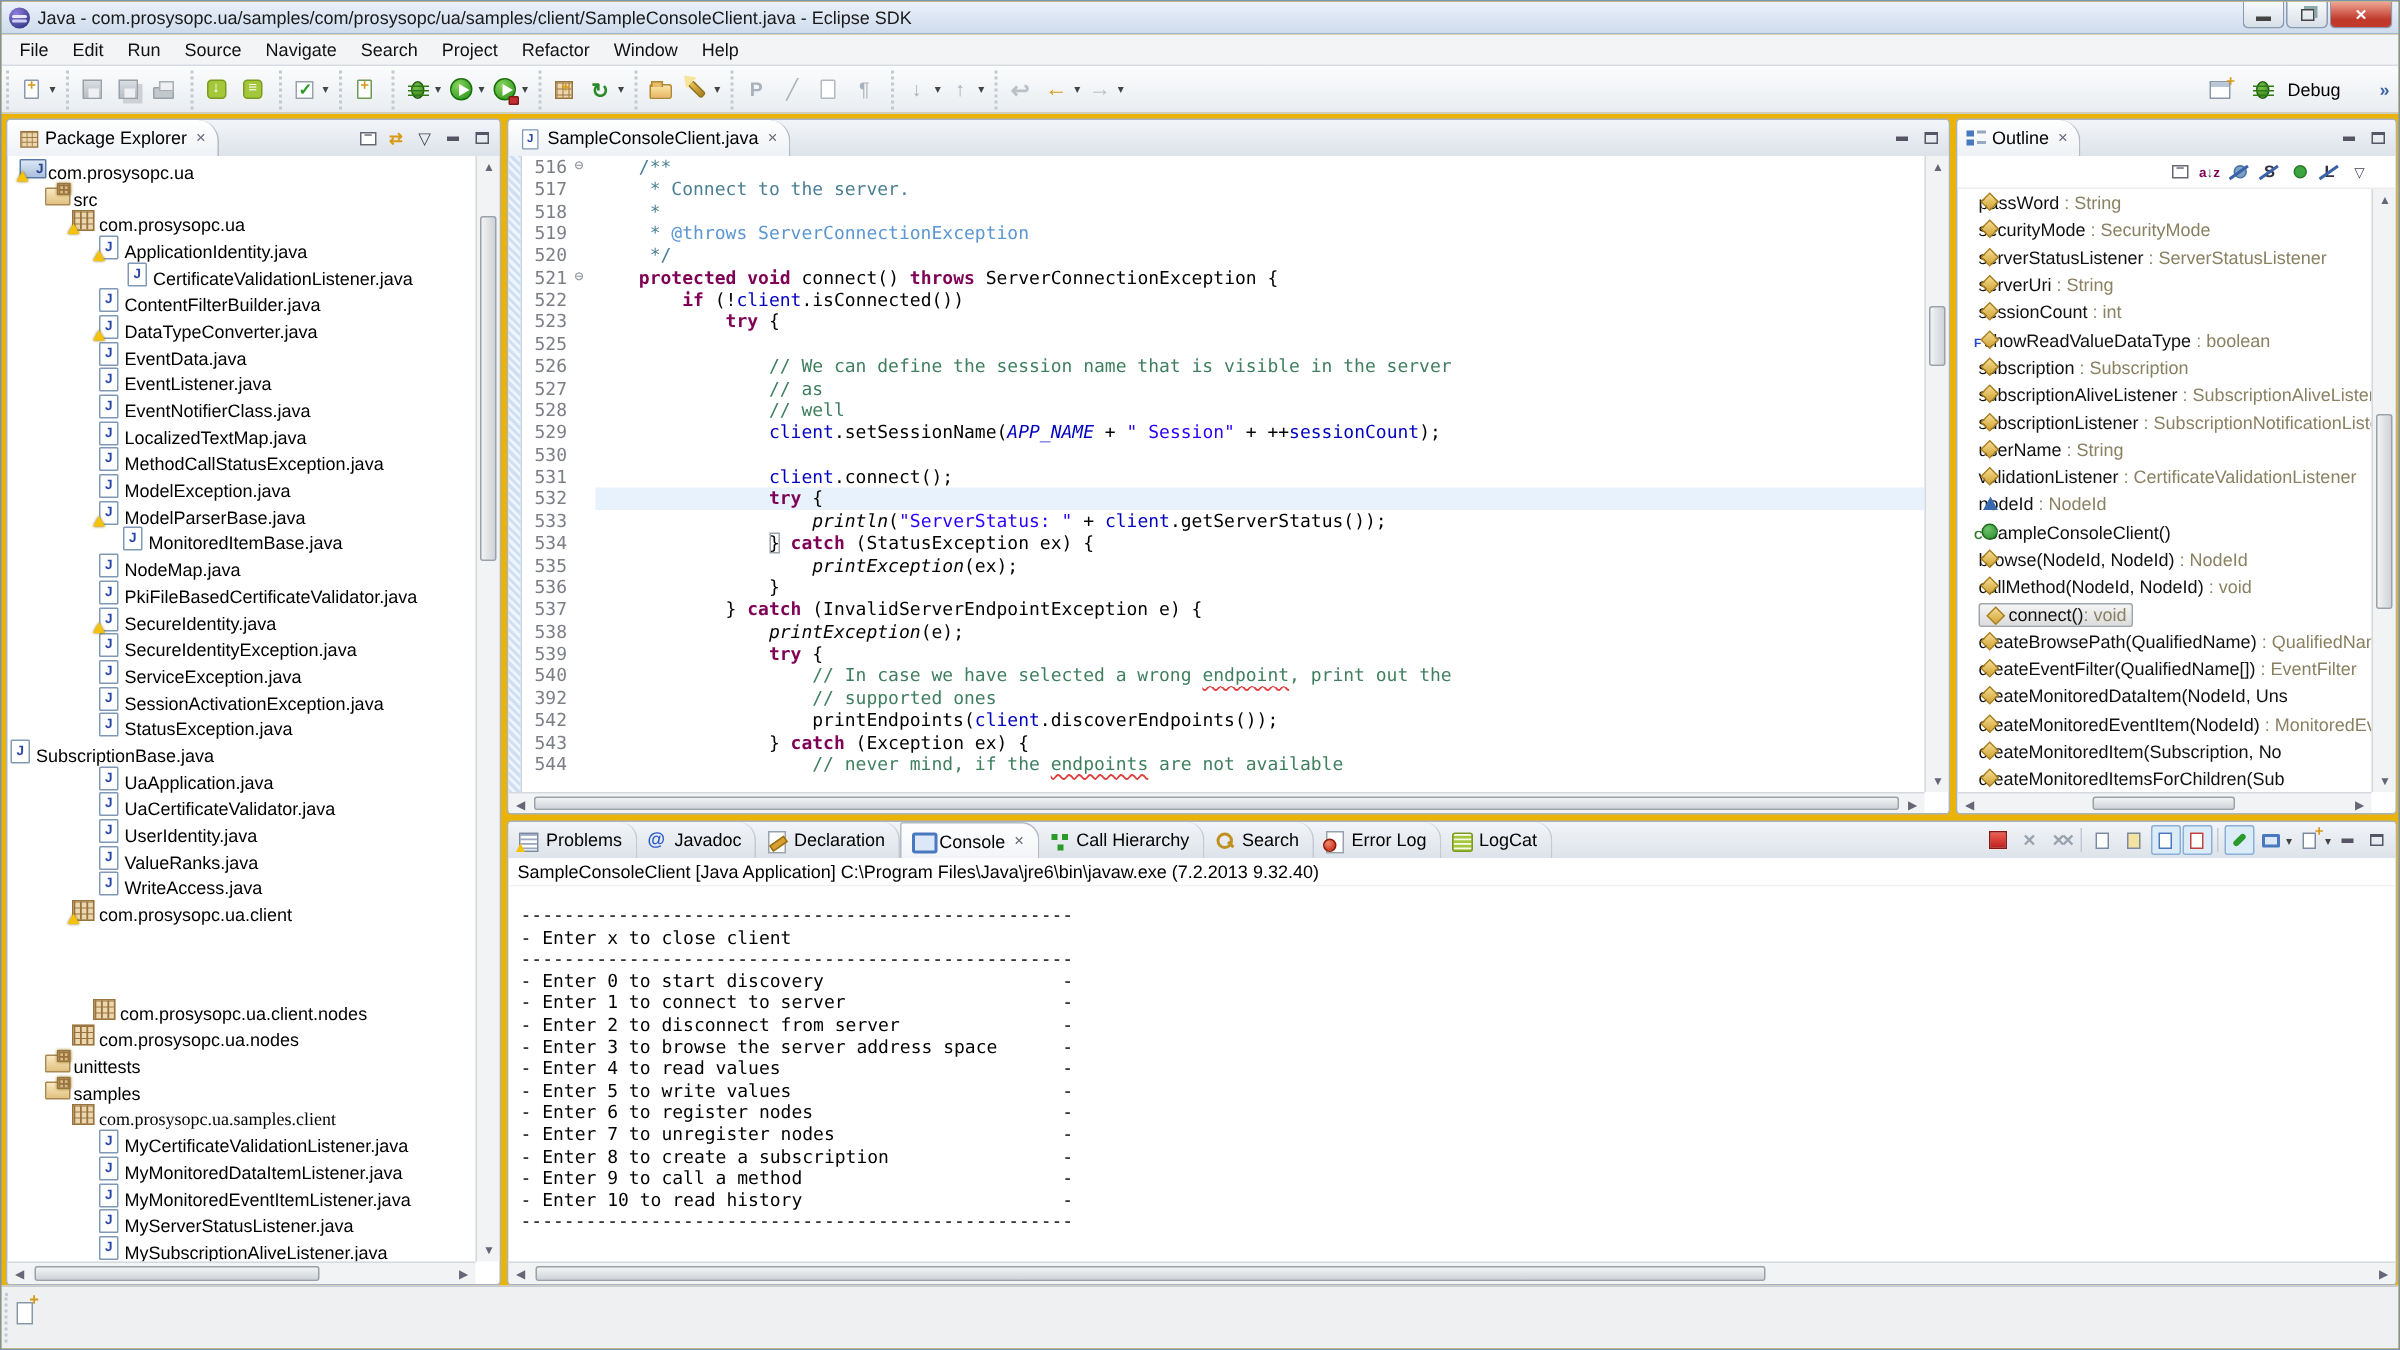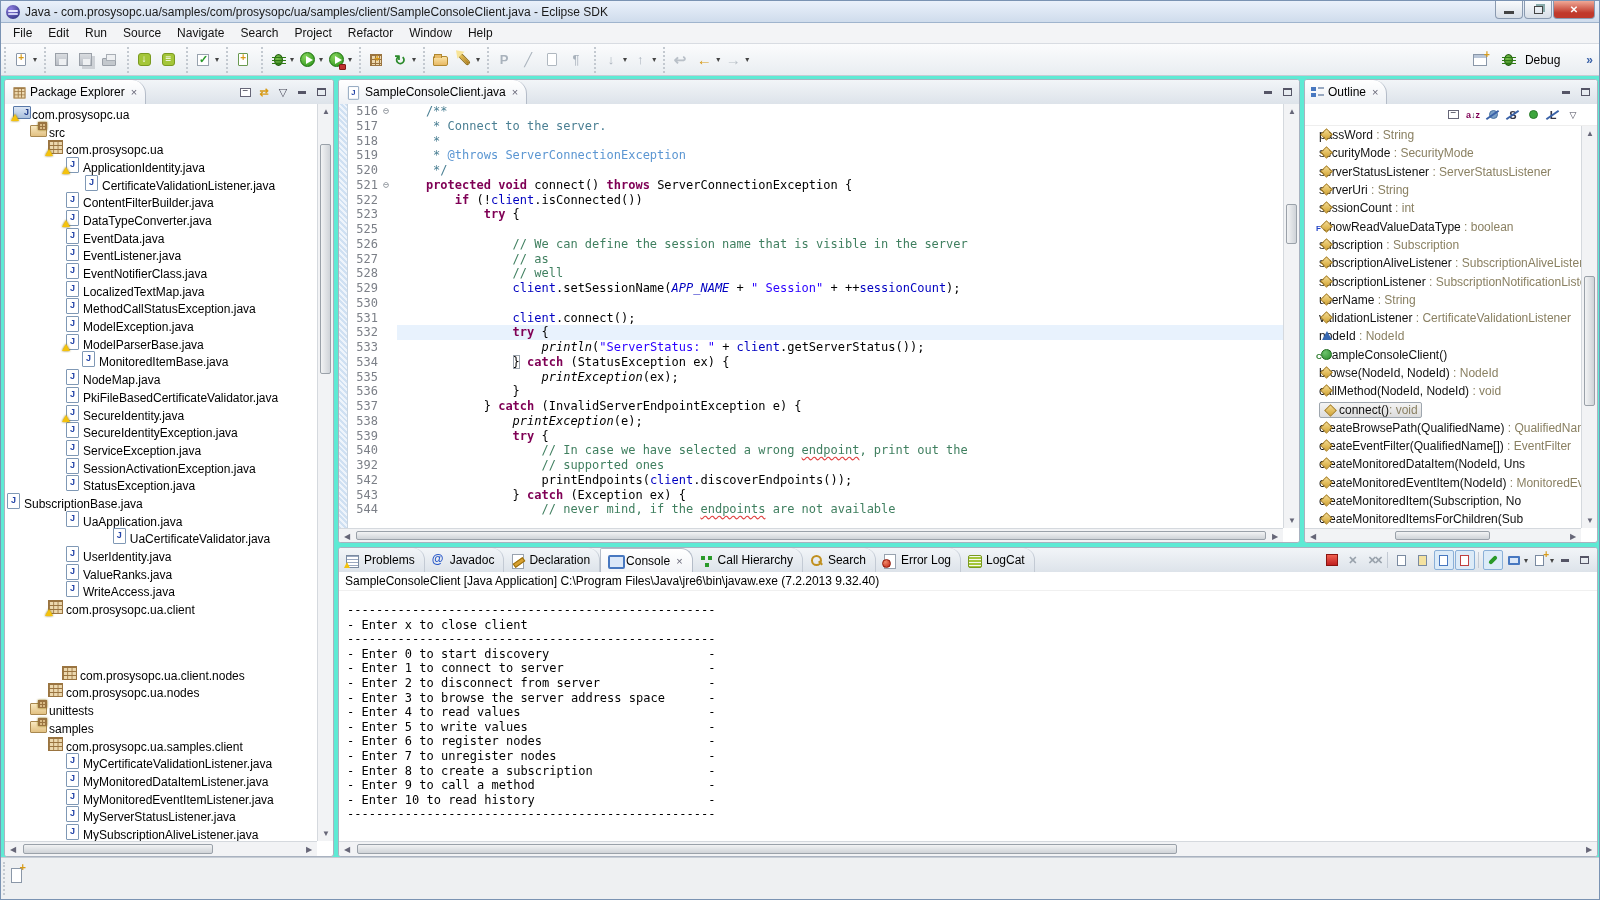--- a/index.html
+++ b/index.html
@@ -1,17 +1,17 @@
 <!DOCTYPE html>
 <html><head>
 <meta charset="utf-8">
 <style>
   * { margin:0; padding:0; box-sizing:border-box; }
   html,body { width:1600px; height:900px; font-family:"Liberation Sans",sans-serif; }
-  #win { position:relative; width:1600px; height:900px; background:#5eead4; border:1px solid #7a93b3; overflow:hidden; }
+  #win { position:relative; width:1600px; height:900px; background:#eab308; border:1px solid #7a93b3; overflow:hidden; }
 
   
   #titlebar { position:absolute; left:0; top:0; right:0; height:22px;
     background:linear-gradient(#eaf1fb,#cfdcec); border-bottom:1px solid #9fb4cd;
     display:flex; align-items:center; padding-left:5px; }
   #app-icon { width:14px; height:14px; border-radius:50%;
     background:radial-gradient(circle at 35% 30%, #8f7fe0, #3c3c8e 75%);
     position:relative; margin-right:5px; flex:none; }
   #app-icon::after{ content:""; position:absolute; left:2px; top:5px; width:10px; height:2px;
     background:#e8e8ff; border-radius:2px; box-shadow:0 3px 0 #d0d0f4; }
@@ -455,21 +455,21 @@
         </div>
         <div class="trow" style="padding-left: 59px;">
           <span><span class="tic ic-jfile"></span><span class="tlabel">StatusException.java</span></span>
         </div>
         <div class="trow" style="">
           <span><span class="tic ic-jfile"></span><span class="tlabel">SubscriptionBase.java</span></span>
         </div>
         <div class="trow" style="padding-left: 59px;">
           <span><span class="tic ic-jfile"></span><span class="tlabel">UaApplication.java</span></span>
         </div>
-        <div class="trow" style="padding-left: 59px; justify-content: center;">
+        <div class="trow" style="padding-left: 59px;">
           <span><span class="tic ic-jfile"></span><span class="tlabel">UaCertificateValidator.java</span></span>
         </div>
         <div class="trow" style="padding-left: 59px;">
           <span><span class="tic ic-jfile"></span><span class="tlabel">UserIdentity.java</span></span>
         </div>
         <div class="trow" style="padding-left: 59px;">
           <span><span class="tic ic-jfile"></span><span class="tlabel">ValueRanks.java</span></span>
         </div>
         <div class="trow" style="padding-left: 59px;">
           <span><span class="tic ic-jfile"></span><span class="tlabel">WriteAccess.java</span></span>
@@ -482,21 +482,21 @@
         </div>
         <div class="trow" style="padding-left: 42px;">
           <span><span class="tic ic-pkg"></span><span class="tlabel">com.prosysopc.ua.nodes</span></span>
         </div>
         <div class="trow" style="padding-left: 25px;">
           <span><span class="tic ic-srcfolder warnov"></span><span class="tlabel">unittests</span></span>
         </div>
         <div class="trow" style="padding-left: 25px;">
           <span><span class="tic ic-srcfolder warnov"></span><span class="tlabel">samples</span></span>
         </div>
-        <div class="trow" style="padding-left: 42px;">
+        <div class="trow" style="padding-left: 42px; font-family: Liberation Serif, serif;">
           <span><span class="tic ic-pkg"></span><span class="tlabel">com.prosysopc.ua.samples.client</span></span>
         </div>
         <div class="trow" style="padding-left: 59px;">
           <span><span class="tic ic-jfile"></span><span class="tlabel">MyCertificateValidationListener.java</span></span>
         </div>
         <div class="trow" style="padding-left: 59px;">
           <span><span class="tic ic-jfile"></span><span class="tlabel">MyMonitoredDataItemListener.java</span></span>
         </div>
         <div class="trow" style="padding-left: 59px;">
           <span><span class="tic ic-jfile"></span><span class="tlabel">MyMonitoredEventItemListener.java</span></span>

